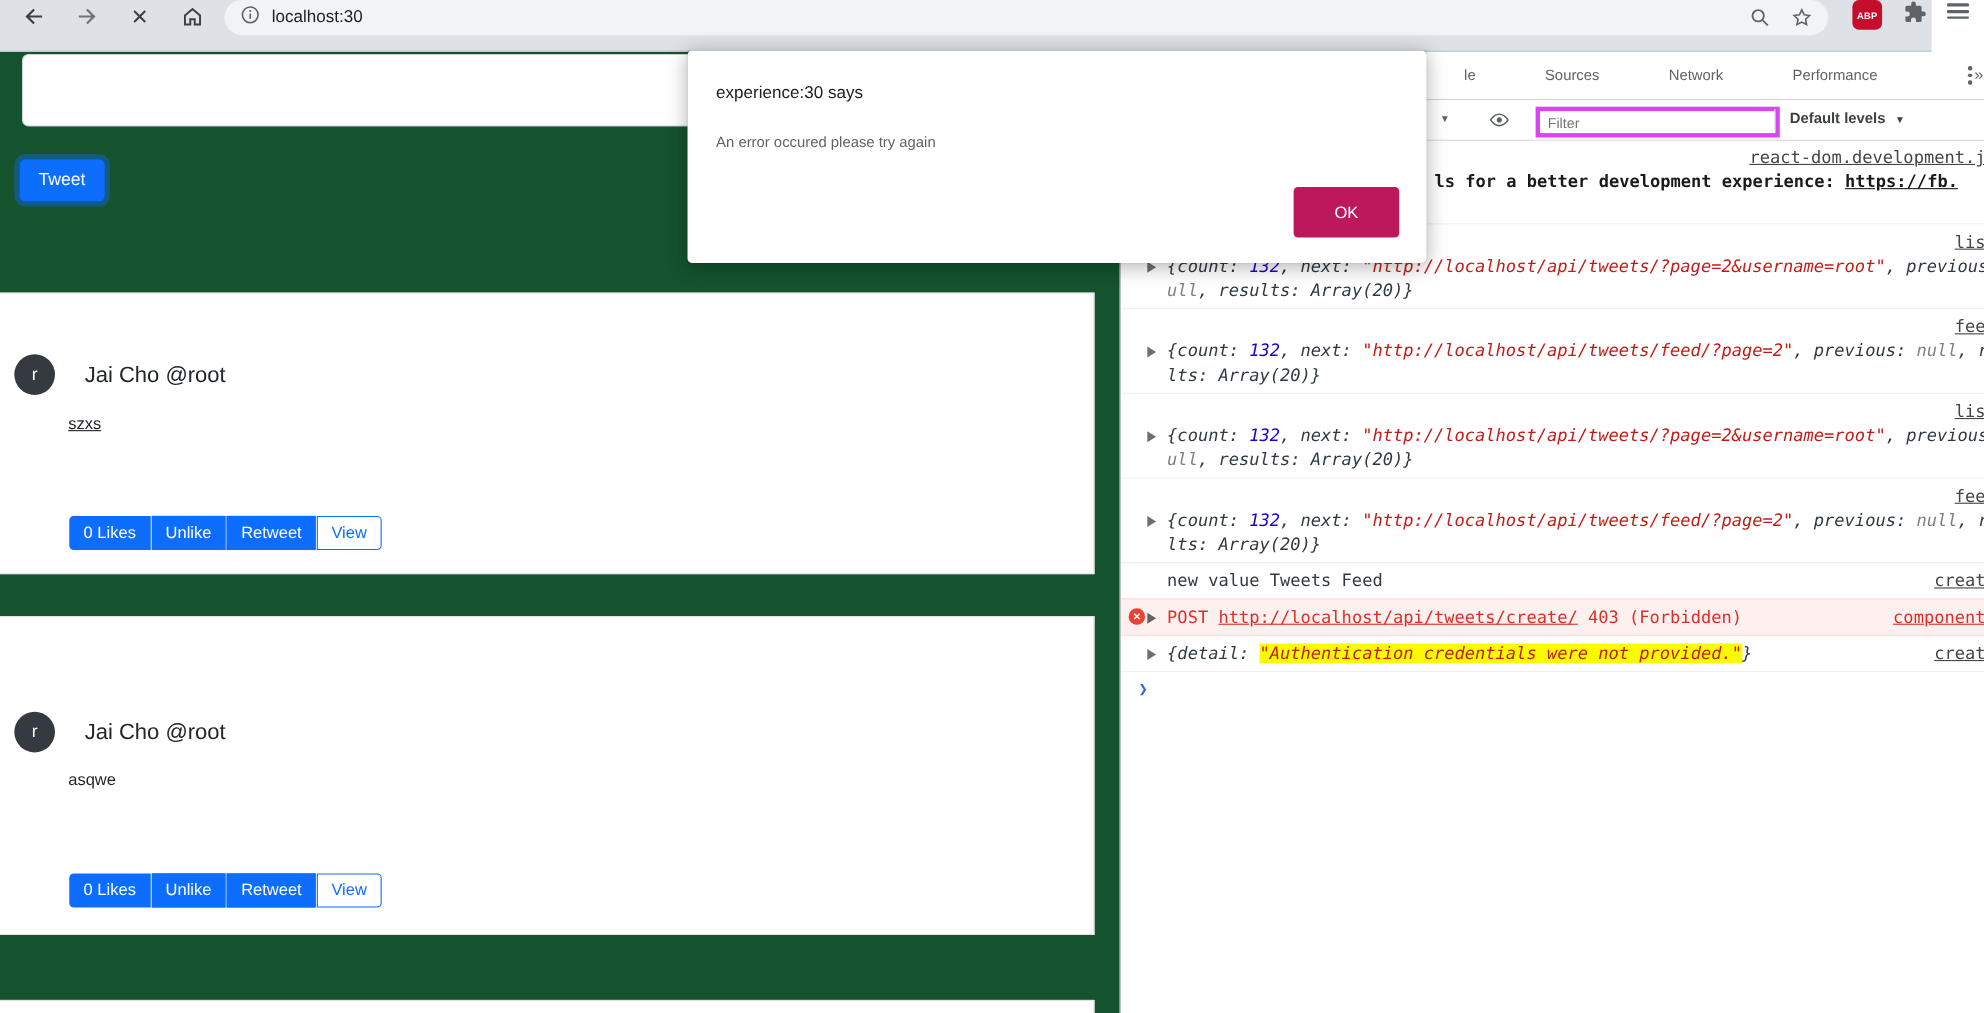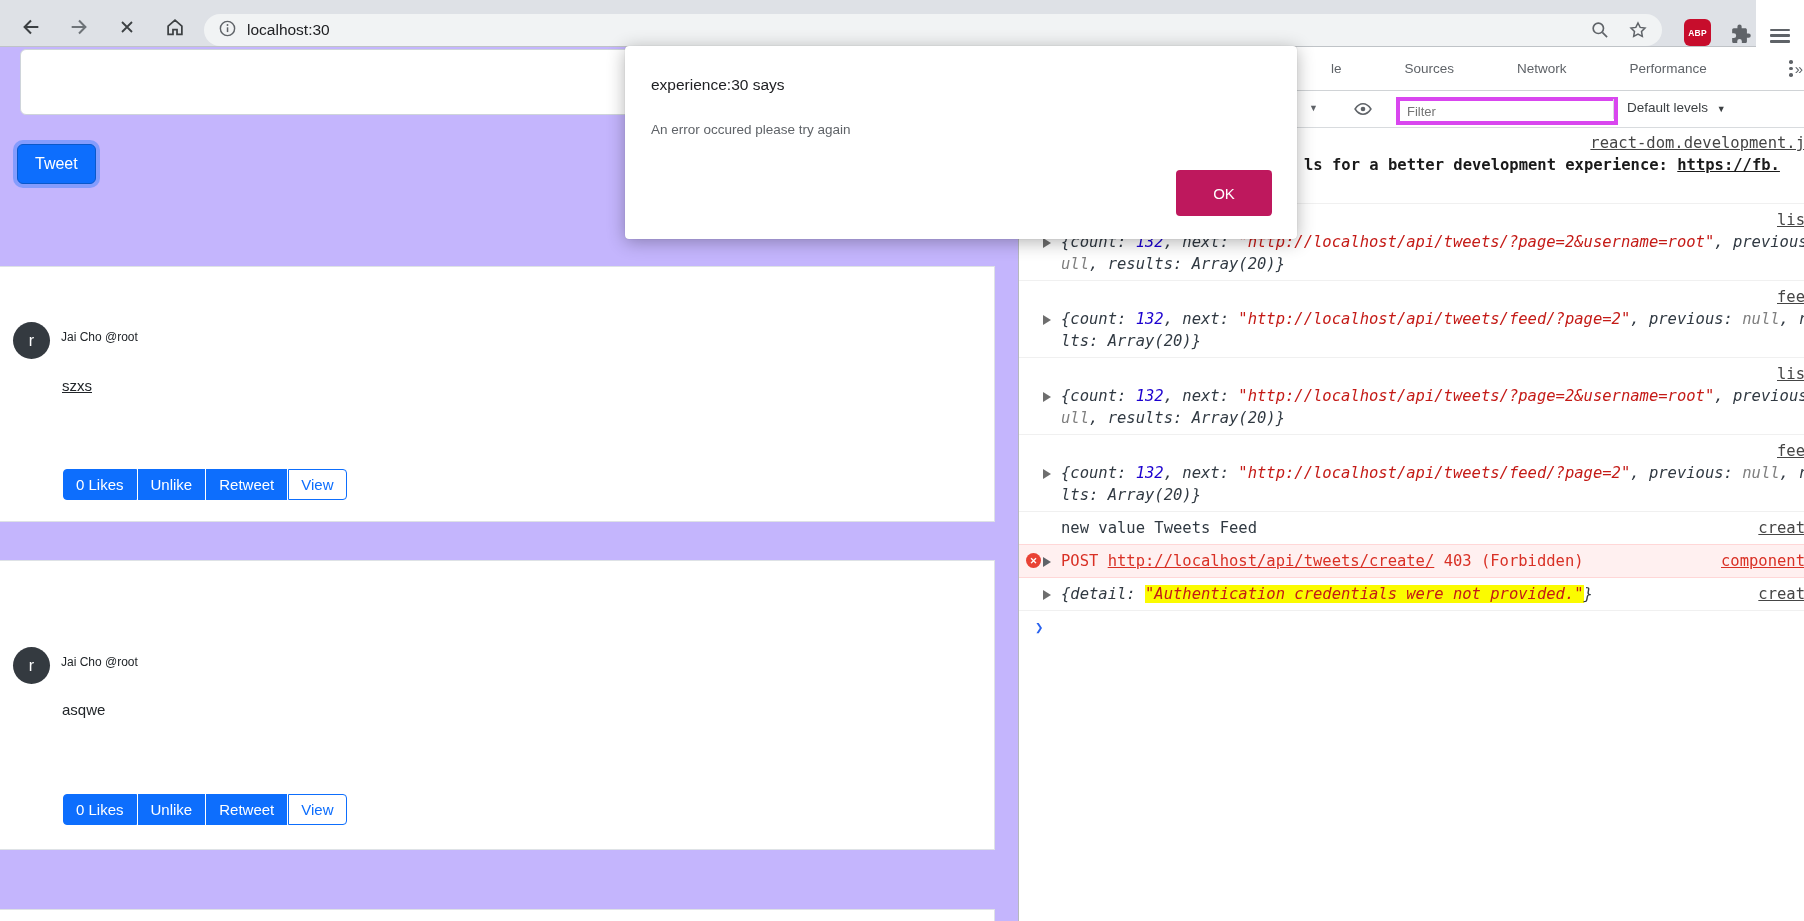--- a/index.html
+++ b/index.html
@@ -4,42 +4,42 @@
 <style>
   html,body{margin:0;padding:0;}
   body{
     width:1804px;height:921px;overflow:hidden;position:relative;
     background:#fff;font-family:"Liberation Sans",sans-serif;
   }
   
   .browser-toolbar{
     position:absolute;top:0;left:0;width:1756px;height:46px;
     background:#dee1e6;border-bottom:1px solid #bfc3c7;
-    display:flex;align-items:flex-end;z-index:5;
+    display:flex;align-items:flex-start;z-index:5;
   }
   .nav-btn{width:34px;height:34px;display:flex;align-items:center;justify-content:center;
     border-radius:50%;margin-left:14px;flex:0 0 auto;}
   .omnibox{
     margin-left:12px;width:1430px;height:32px;border-radius:16px;background:#f1f3f4;
     display:flex;align-items:center;padding:0 14px;flex:0 0 auto;
   }
   .omnibox .url{margin-left:10px;font-size:15.5px;color:#202124;}
   .omni-spacer{flex:1;}
   .omni-icon{margin-left:18px;display:flex;align-items:center;}
   .abp-badge{
     margin-left:22px;width:27px;height:27px;border-radius:6px;background:#c70d2c;
     color:#fff;font-weight:bold;font-size:8.5px;display:flex;align-items:center;justify-content:center;
     flex:0 0 auto;letter-spacing:.2px;
   }
   .ext-icon{margin-left:18px;display:flex;align-items:center;flex:0 0 auto;}
   .menu-icon{margin-left:18px;flex:0 0 auto;width:20px;}
   .menu-icon div{height:2.4px;background:#5f6368;margin:3.4px 0;border-radius:1px;}
 
   
-  .page{position:absolute;top:47px;left:0;width:1018px;bottom:0;background:#c4b5fd;}
+  .page{position:absolute;top:47px;left:0;width:1018px;bottom:0;background:#14532d;}
   .compose{
     position:absolute;left:20px;top:2px;width:800px;height:52px;
     border:1px solid #ced4da;border-radius:6px;resize:none;outline:none;
     font-family:"Liberation Sans",sans-serif;font-size:15px;padding:6px 10px;
   }
   .tweet-btn{
     position:absolute;left:17px;top:97px;
     background:#0d6efd;color:#fff;border:1px solid #0a58ca;border-radius:6px;
     font-size:16px;padding:10px 17px;cursor:pointer;
     box-shadow:0 0 0 4px rgba(13,110,253,.35);
@@ -48,21 +48,21 @@
   .tweet-card{position:absolute;left:-2px;width:995px;border:1px solid #dee2e6;background:#fff;}
   .card1{top:219px;height:254px;}
   .card2{top:513px;height:288px;}
   .card3{top:862px;height:80px;}
   .avatar{
     position:absolute;left:14px;width:37px;height:37px;border-radius:50%;
     background:#343a40;color:#fff;font-size:16px;
     display:flex;align-items:center;justify-content:center;
   }
   .card1 .avatar{top:55px;} .card2 .avatar{top:86px;}
-  .author{position:absolute;left:62px;font-size:12px;color:#212529;}
+  .author{position:absolute;left:78px;font-size:20px;color:#212529;}
   .card1 .author{top:63px;} .card2 .author{top:94px;}
   .tw-content{position:absolute;left:63px;font-size:15px;color:#212529;}
   .card1 .tw-content{top:110px;text-decoration:underline;} .card2 .tw-content{top:140px;text-align:right;}
   .actions{position:absolute;left:64px;display:flex;gap:1px;margin-top:40px;}
   .card1 .actions{top:162px;} .card2 .actions{top:193px;}
   .act-btn{
     background:#0d6efd;color:#fff;border:1px solid #0d6efd;
     font-size:15px;padding:6px 12px;cursor:pointer;font-family:"Liberation Sans",sans-serif;
   }
   .act-btn:first-child{border-radius:4px 0 0 4px;}
@@ -90,21 +90,21 @@
 
   .dt-toolbar{height:36px;border-bottom:1px solid #d8dbde;position:relative;font-size:13.5px;color:#5f6368;}
   .ctx-arrow{position:absolute;left:290px;top:12px;font-size:9px;color:#5f6368;}
   .eye-icon{position:absolute;left:334px;top:8px;}
   .filter-input{
     position:absolute;left:377px;top:6px;width:200px;height:20px;
     border:4px solid #d946ef;background:#fff;font-size:13px;padding:0 7px;color:#202124;
     font-family:"Liberation Sans",sans-serif;outline:none;
   }
   .levels-sep{position:absolute;left:594px;top:8px;height:20px;border-left:1px solid #d8dbde;}
-  .levels{position:absolute;left:608px;top:9px;color:#3c4043;cursor:pointer;}
+  .levels{position:absolute;left:608px;top:9px;color:#3c4043;cursor:pointer;font-weight:bold;}
   .levels .arr{font-size:9px;margin-left:5px;}
 
   
   .console{
     position:absolute;top:80px;left:0;right:0;bottom:0;
     font-family:"DejaVu Sans Mono","Liberation Mono",monospace;
     font-size:15.5px;line-height:22px;color:#303942;overflow:hidden;
   }
   .crow{position:relative;border-bottom:1px solid #f0f0f0;padding:5px 0;}
   .srcline{height:22px;position:relative;}

